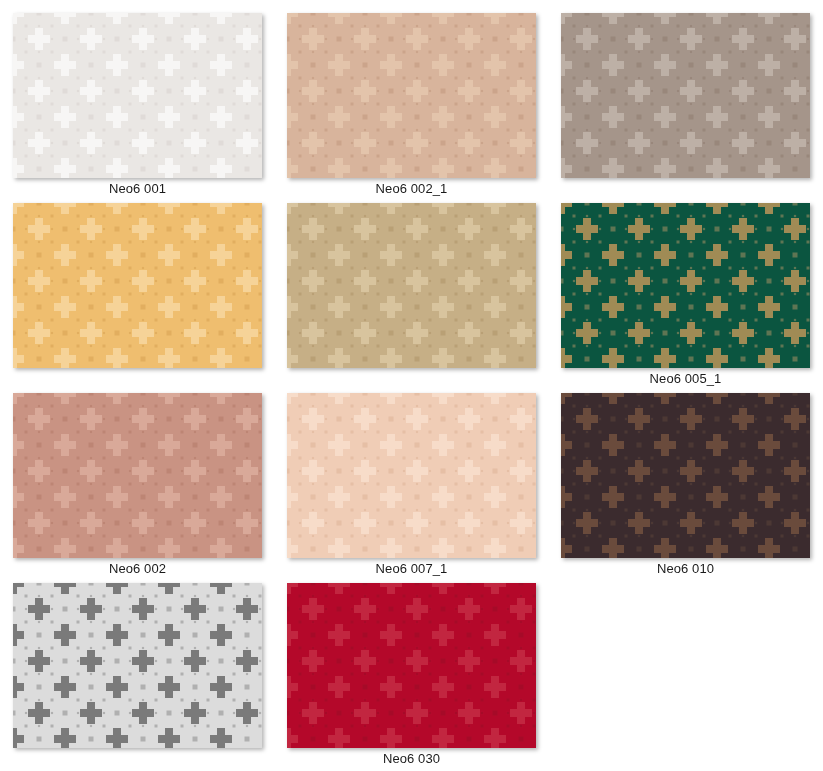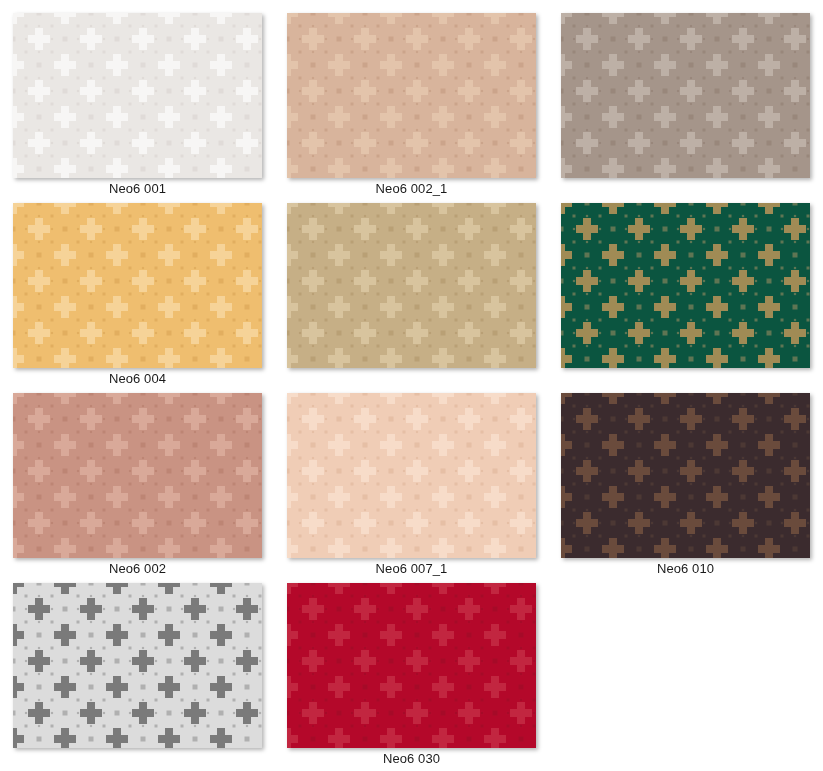--- a/index.html
+++ b/index.html
@@ -208,21 +208,20 @@
                 <rect x="48" y="41" width="8" height="22"></rect>
                 <rect x="41" y="48" width="22" height="8"></rect>
                 <rect x="22" y="15" width="8" height="22"></rect>
                 <rect x="15" y="22" width="22" height="8"></rect>
               </g>
             </pattern>
           </defs>
           <rect width="100%" height="100%" fill="url(#p3)"></rect>
         </svg>
       </div>
-      <div class="swatch-label">Neo6 004</div>
     </div>
     <div class="swatch-cell">
       <div class="swatch-tile" style="background: rgb(198, 175, 134);">
         <svg xmlns="http://www.w3.org/2000/svg" preserveAspectRatio="none">
           <defs>
             <pattern id="p4" width="52" height="52" patternUnits="userSpaceOnUse">
               <rect width="52" height="52" fill="#c6af86"></rect>
               <g fill="#b69d72" opacity="0.85">
                 <rect x="23.5" y="-2.5" width="5" height="5"></rect>
                 <rect x="-2.5" y="23.5" width="5" height="5"></rect>
@@ -285,20 +284,21 @@
                 <rect x="48" y="41" width="8" height="22"></rect>
                 <rect x="41" y="48" width="22" height="8"></rect>
                 <rect x="22" y="15" width="8" height="22"></rect>
                 <rect x="15" y="22" width="22" height="8"></rect>
               </g>
             </pattern>
           </defs>
           <rect width="100%" height="100%" fill="url(#p5)"></rect>
         </svg>
       </div>
+      <div class="swatch-label">Neo6 005_1</div>
     </div>
     <div class="swatch-cell">
       <div class="swatch-tile" style="background: rgb(201, 147, 131);">
         <svg xmlns="http://www.w3.org/2000/svg" preserveAspectRatio="none">
           <defs>
             <pattern id="p6" width="52" height="52" patternUnits="userSpaceOnUse">
               <rect width="52" height="52" fill="#c99383"></rect>
               <g fill="#bb8271" opacity="0.85">
                 <rect x="23.5" y="-2.5" width="5" height="5"></rect>
                 <rect x="-2.5" y="23.5" width="5" height="5"></rect>

